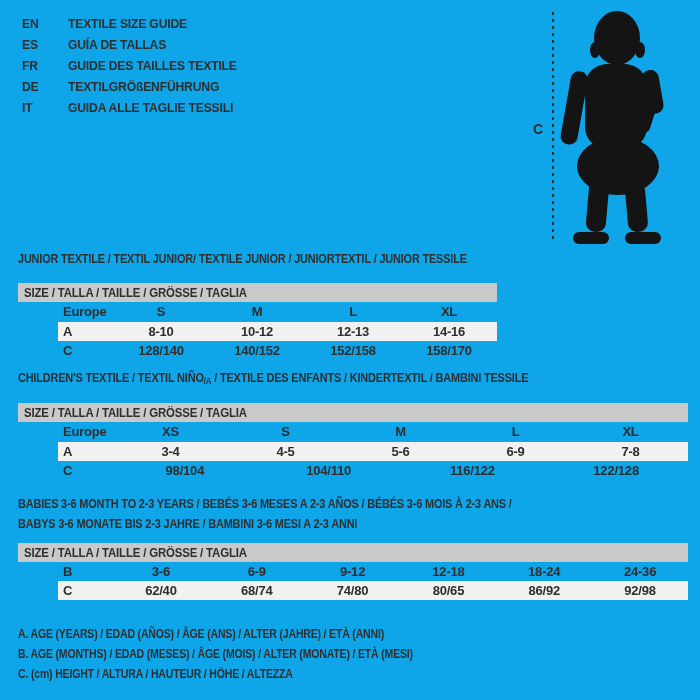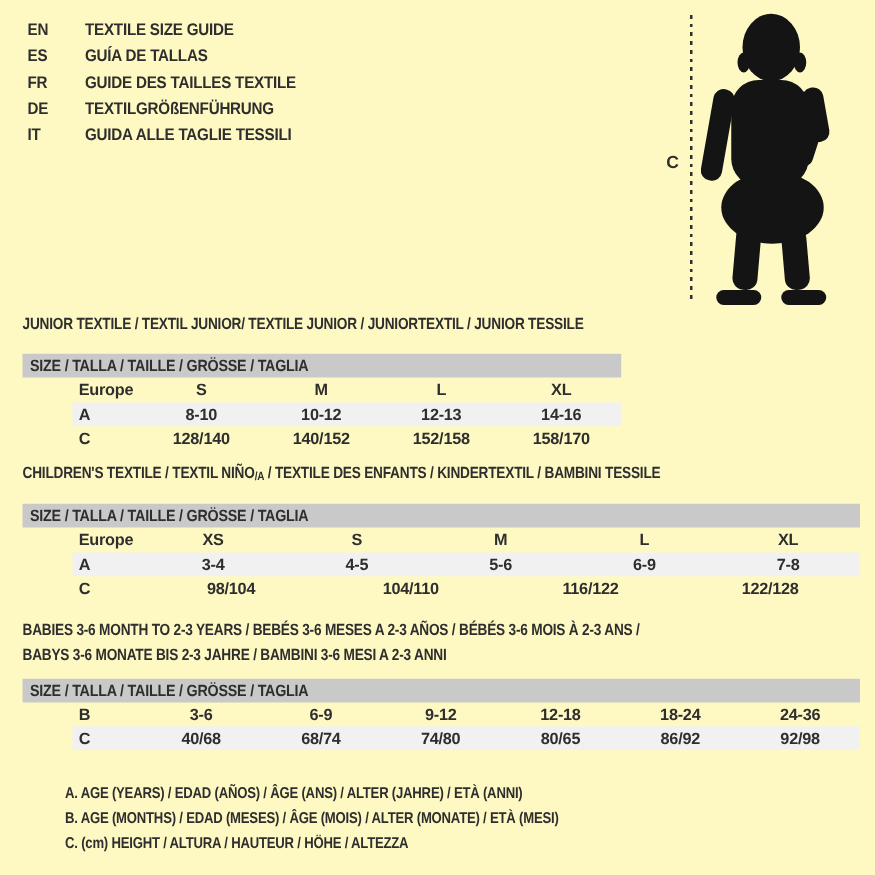--- a/index.html
+++ b/index.html
@@ -1,16 +1,16 @@
 <!DOCTYPE html>
 <html><head>
 <meta charset="utf-8">
 <style>
   html,body{margin:0;padding:0;background:#fff;}
-  .page{position:relative;width:700px;height:700px;background:#fef9c3;overflow:hidden;
+  .page{position:relative;width:700px;height:700px;background:#0ea5e9;overflow:hidden;
         font-family:"Liberation Sans",sans-serif;color:#2e2e2e;font-weight:bold;
         -webkit-font-smoothing:antialiased;}
   
   .langs{position:absolute;left:22px;top:13px;}
   .lang-row{display:flex;height:21px;line-height:21px;font-size:13.5px;letter-spacing:-0.2px;}
   .lang-code{width:46px;}
   .squish{display:inline-block;transform:scaleX(0.9);transform-origin:0 50%;white-space:nowrap;}
   
   .measure-line{position:absolute;left:552px;top:12px;width:2px;height:229px;
       background:repeating-linear-gradient(to bottom,#2f2f2f 0 3px,transparent 3px 7px);}
@@ -24,21 +24,21 @@
   
   .tbl{position:absolute;font-size:13px;letter-spacing:-0.2px;}
   .thead{height:19px;line-height:19px;background:#c9c9c9;padding-left:6px;overflow:hidden;}
   .thead .squish{transform:scaleX(0.88);}
   .tr{display:flex;height:19px;line-height:19px;margin-left:40px;}
   .tr.h20{height:20px;line-height:20px;}
   .alt{background:#f1f1f1;}
   .tl{flex:0 0 50px;padding-left:5px;white-space:nowrap;}
   .td{flex:1;text-align:center;white-space:nowrap;}
   
-  .footnotes{position:absolute;left:18px;top:624px;margin-left:34px;}
+  .footnotes{position:absolute;left:18px;top:624px;}
   .foot-line{height:20px;line-height:20px;font-size:12.5px;letter-spacing:-0.2px;white-space:nowrap;
       transform:scaleX(0.84);transform-origin:0 50%;}
 </style>
 </head>
 <body>
 
 <div class="page">
 
   <div class="langs">
     <div class="lang-row">
@@ -152,21 +152,21 @@
       <div class="tl">B</div>
       <div class="td">3-6</div>
       <div class="td">6-9</div>
       <div class="td">9-12</div>
       <div class="td">12-18</div>
       <div class="td">18-24</div>
       <div class="td">24-36</div>
     </div>
     <div class="tr alt">
       <div class="tl">C</div>
-      <div class="td">40/68</div>
+      <div class="td">62/40</div>
       <div class="td">68/74</div>
       <div class="td">74/80</div>
       <div class="td">80/65</div>
       <div class="td">86/92</div>
       <div class="td">92/98</div>
     </div>
   </div>
 
   <div class="footnotes">
     <div class="foot-line">A. AGE (YEARS) / EDAD (AÑOS) / ÂGE (ANS) / ALTER (JAHRE) / ETÀ (ANNI)</div>

